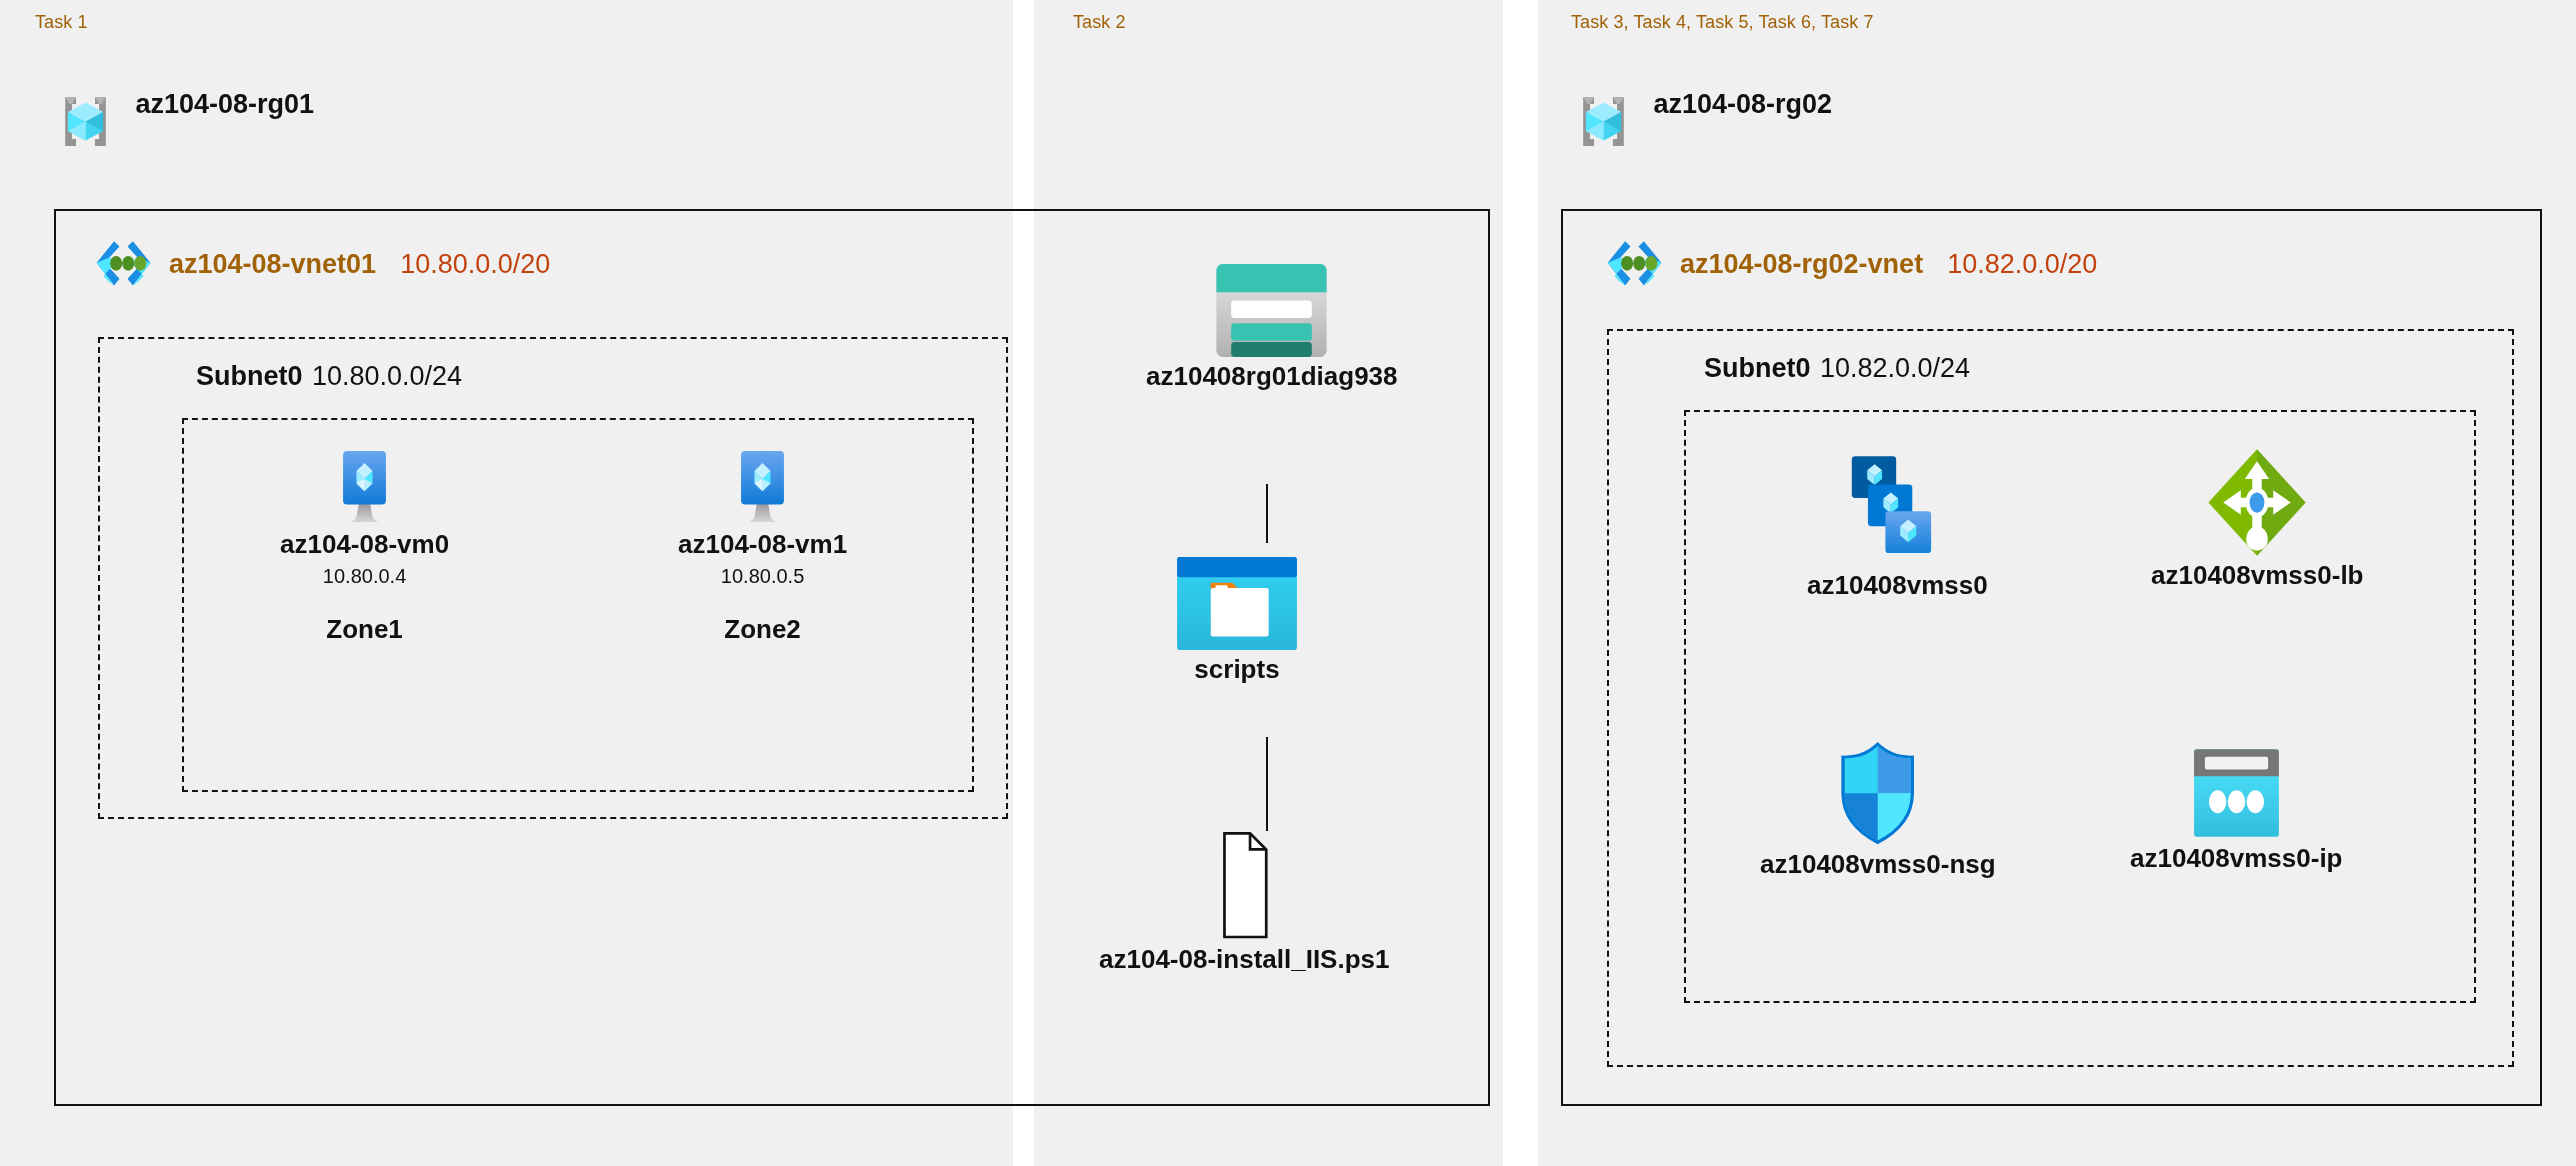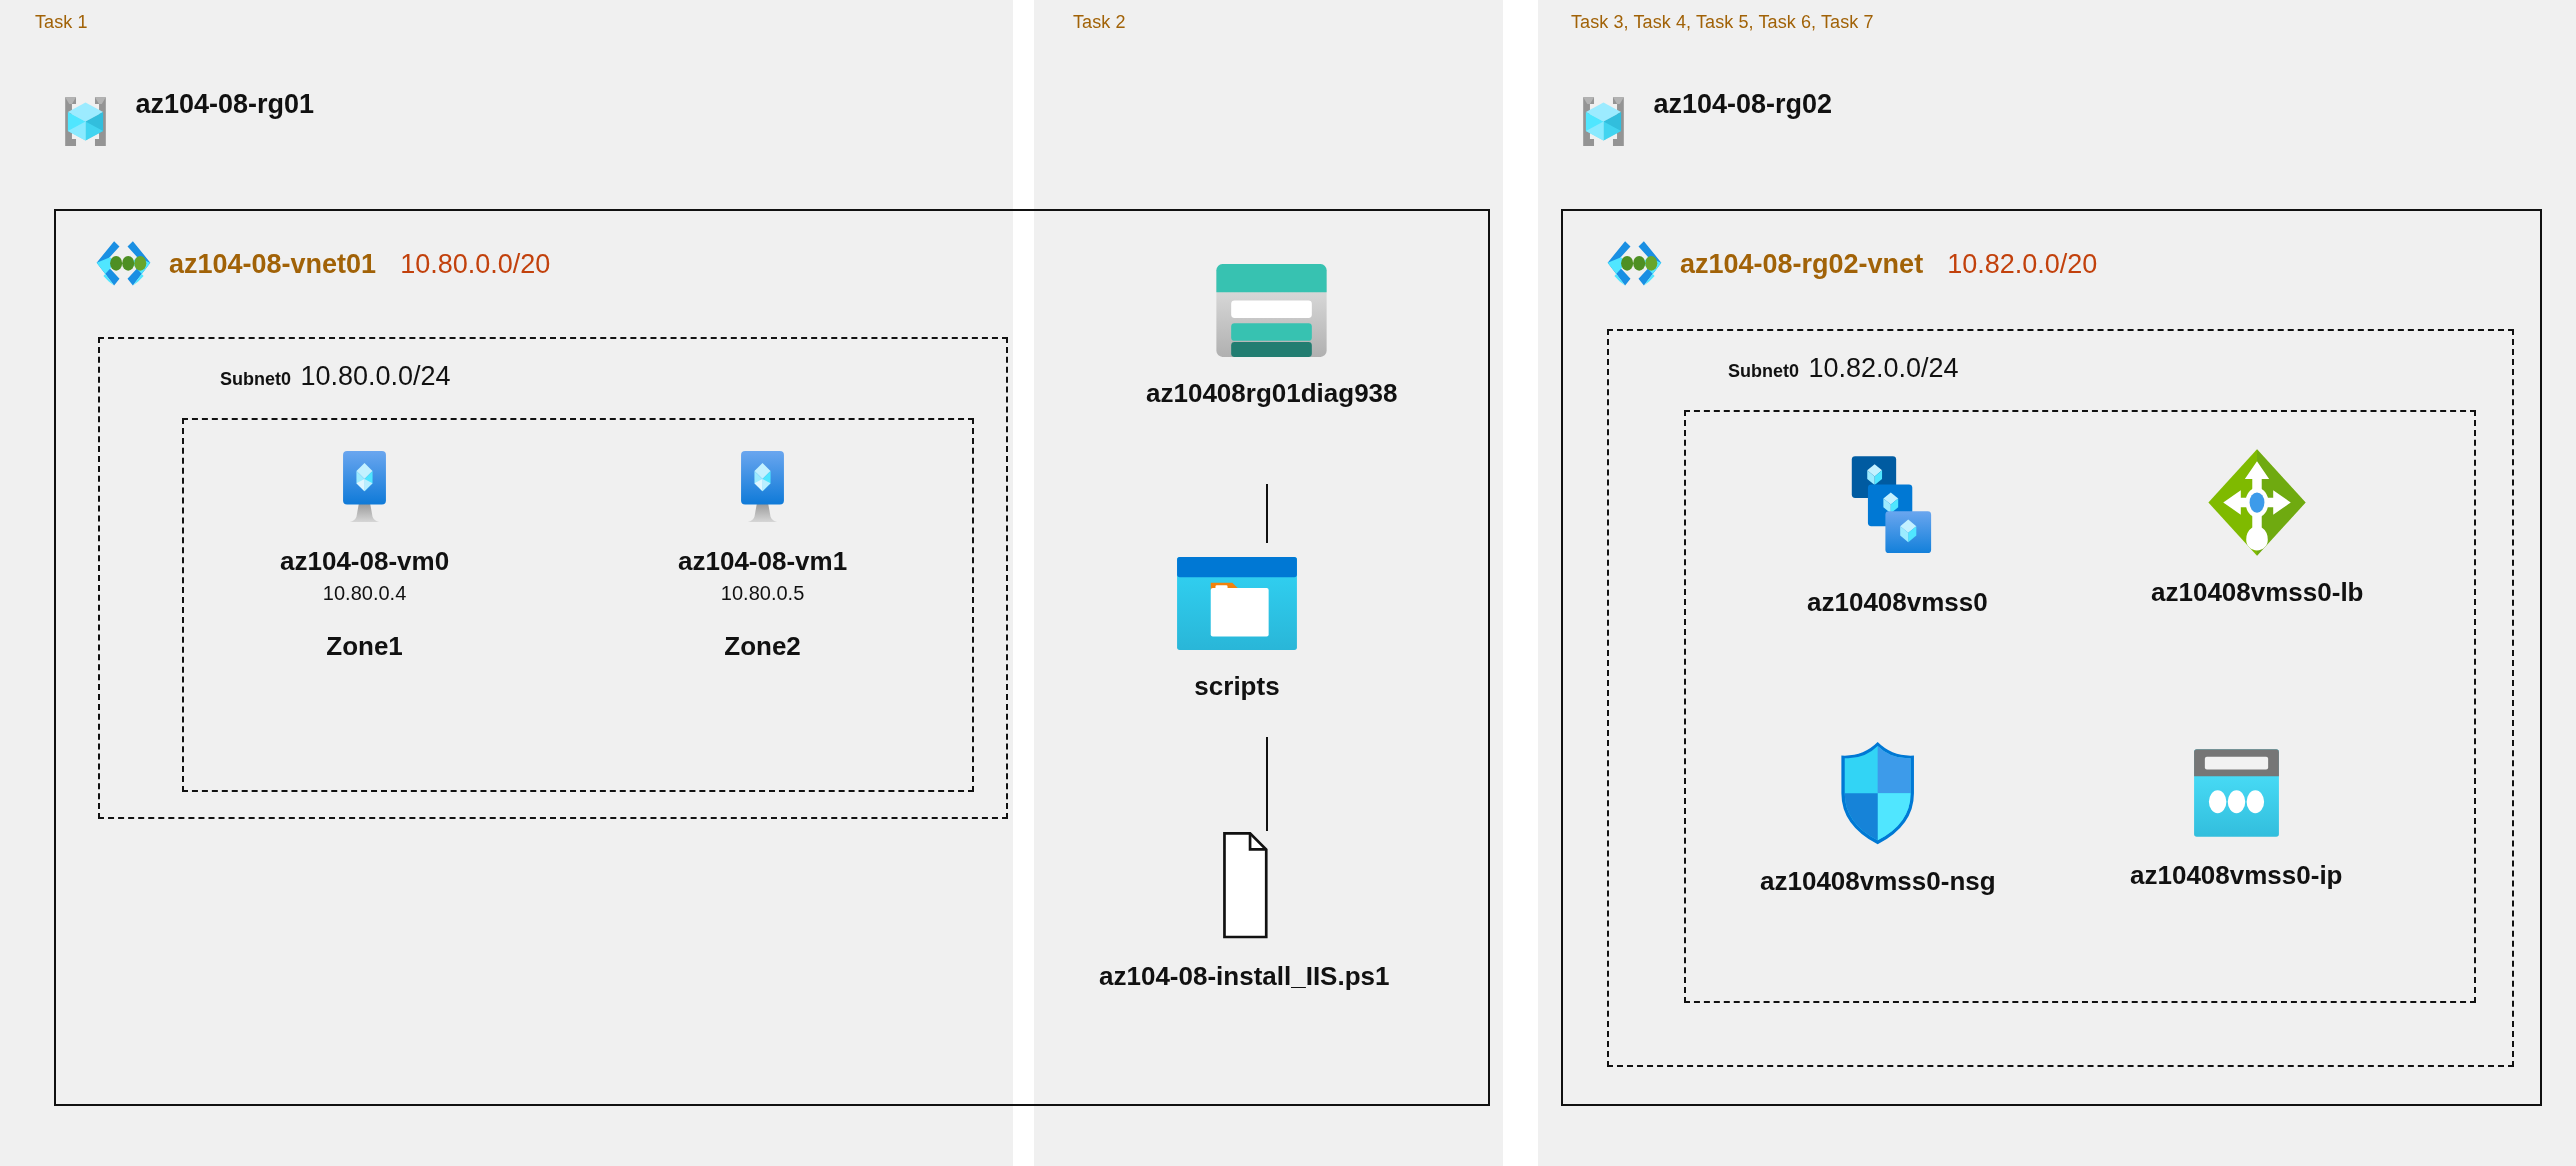--- a/index.html
+++ b/index.html
@@ -39,26 +39,26 @@
   
   .dashed-box{position:absolute;border:2.7px dashed #111;box-sizing:border-box;}
   #subnet-box-1{left:98px;top:337px;width:910px;height:482px;}
   #inner-box-1{left:182px;top:418px;width:792px;height:374px;}
   #subnet-box-2{left:1607px;top:329px;width:907px;height:738px;}
   #inner-box-2{left:1684px;top:410px;width:792px;height:593px;}
 
   .subnet-row{position:absolute;display:flex;align-items:baseline;gap:9.4px;white-space:nowrap;}
   #subnet-label-1{left:196px;top:361px;}
   #subnet-label-2{left:1704px;top:353px;}
-  .subnet-name{font-size:18px;font-weight:bold;color:#111;margin-left:24px;}
+  .subnet-name{font-size:27px;font-weight:bold;color:#111;}
   .subnet-cidr{font-size:27px;font-weight:normal;color:#111;}
 
   
   .node{position:absolute;display:flex;flex-direction:column;align-items:center;}
-  .node .nm{font-size:26px;font-weight:bold;color:#111;white-space:nowrap;margin-top:17px;text-align:center;}
+  .node .nm{font-size:26px;font-weight:bold;color:#111;white-space:nowrap;margin-top:0;text-align:center;}
   .node .sub{font-size:20px;font-weight:normal;color:#111;white-space:nowrap;margin-top:5.4px;text-align:center;}
   .node .zone{font-size:26px;font-weight:bold;color:#111;white-space:nowrap;margin-top:26px;text-align:center;}
 
   #node-vm0{left:280px;top:448px;}
   #node-vm1{left:678px;top:448px;}
   #node-storage{left:1146px;top:260px;}
   #node-scripts{left:1173px;top:553px;}
   #node-ps1{left:1099px;top:829px;}
   #node-vmss{left:1807px;top:452px;}
   #node-lb{left:2151px;top:445px;}

